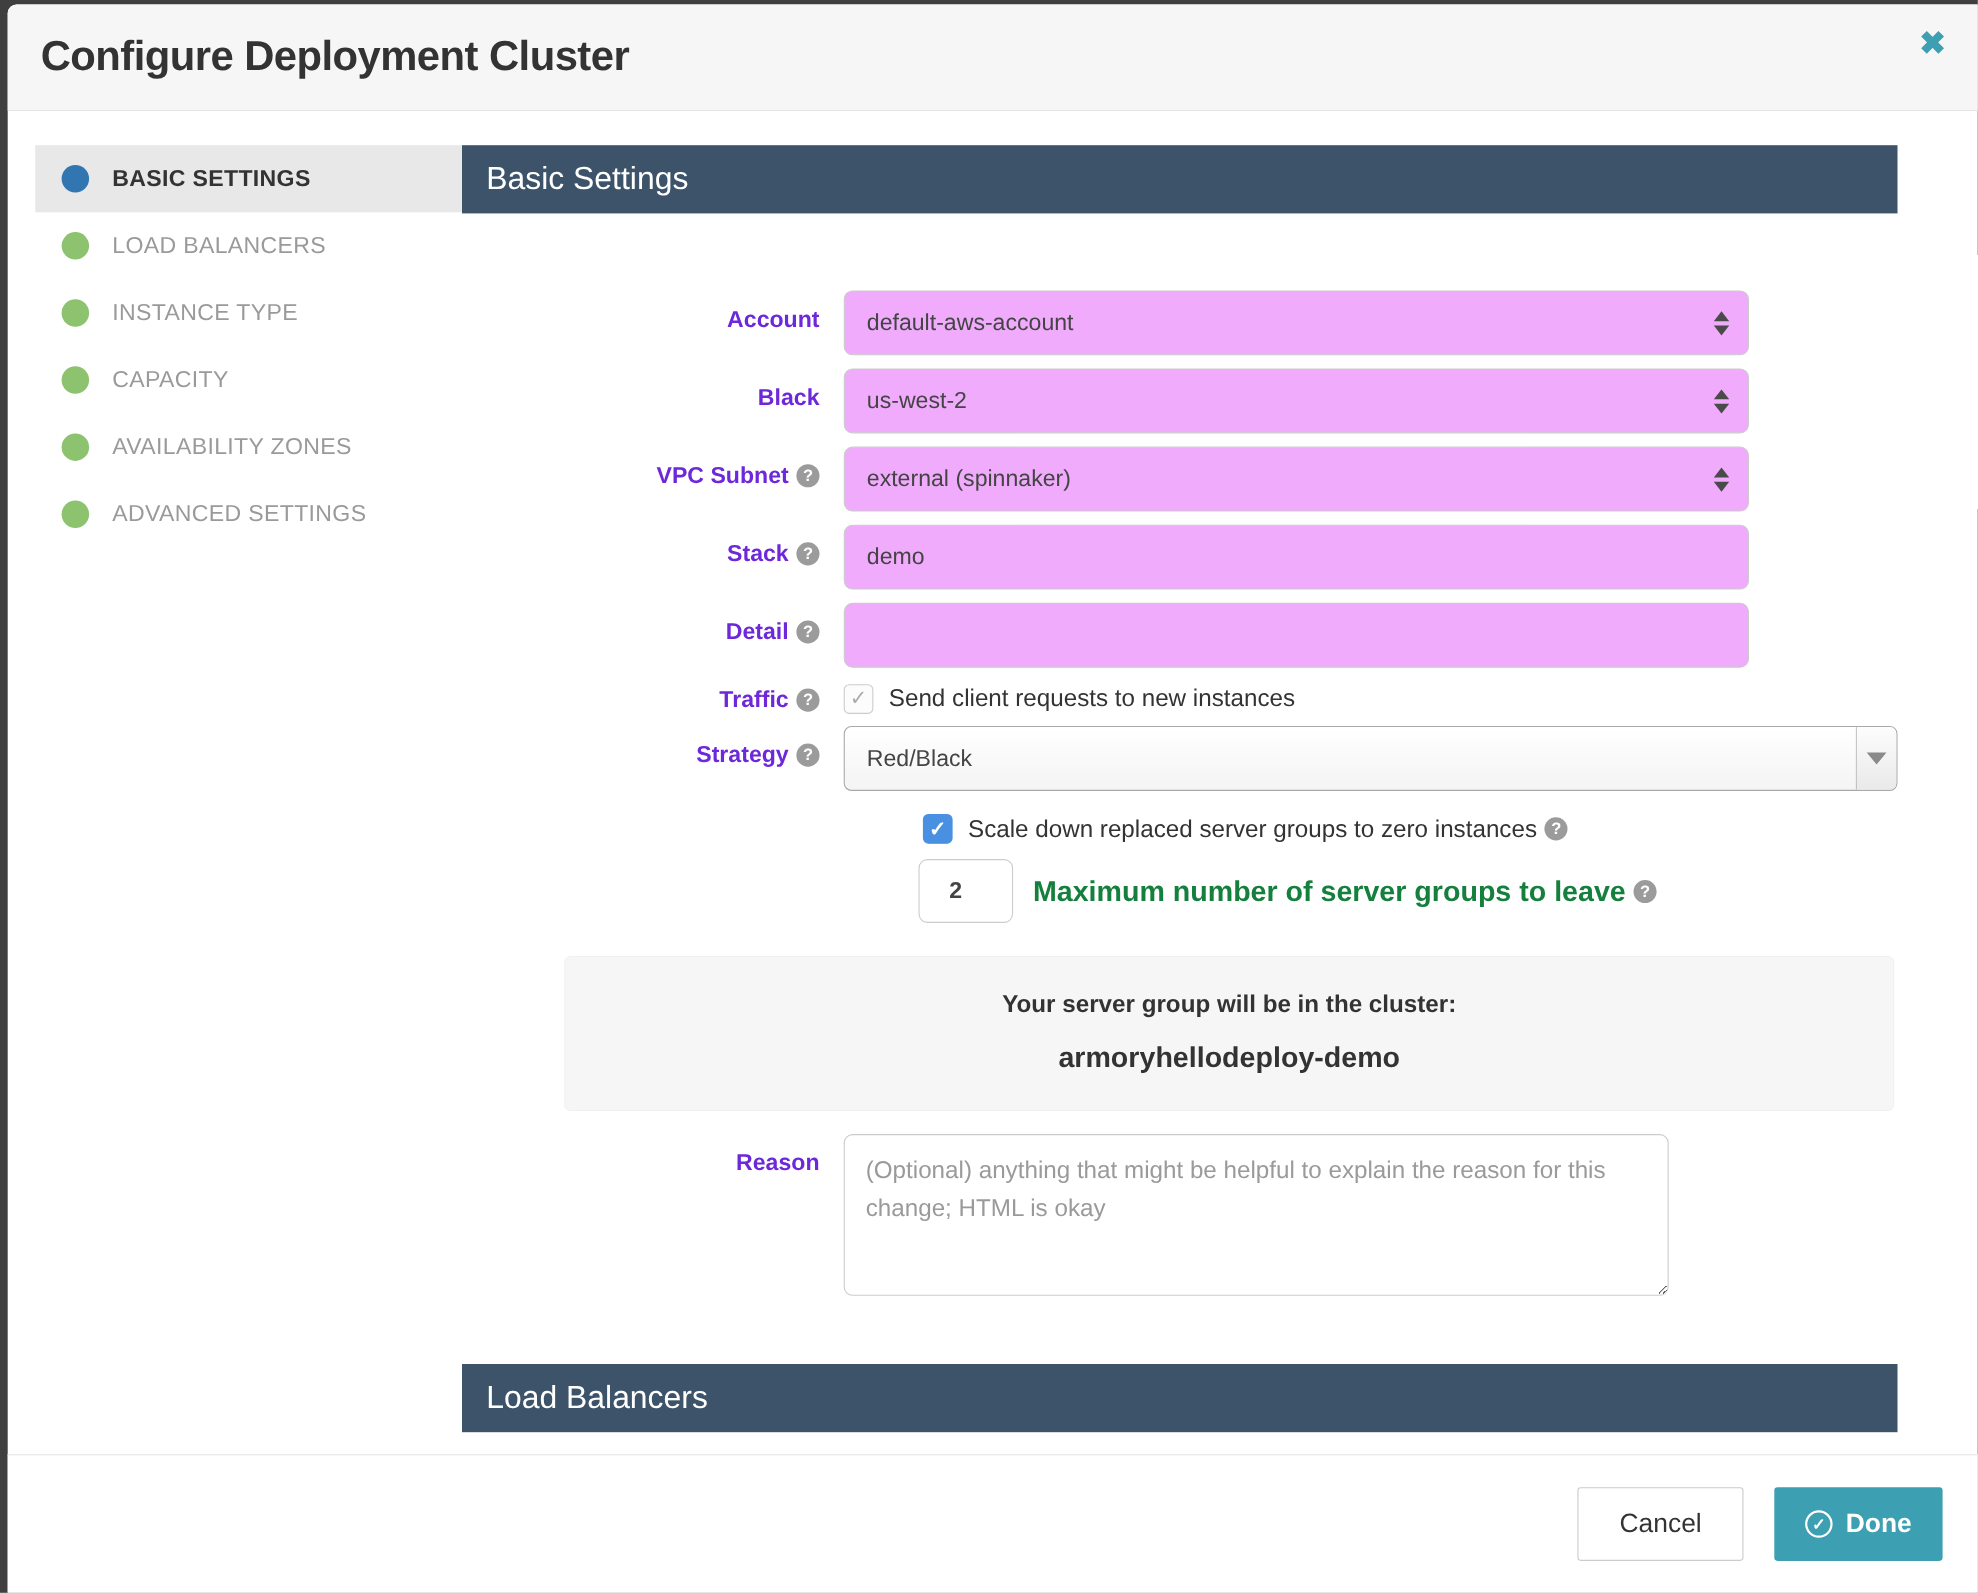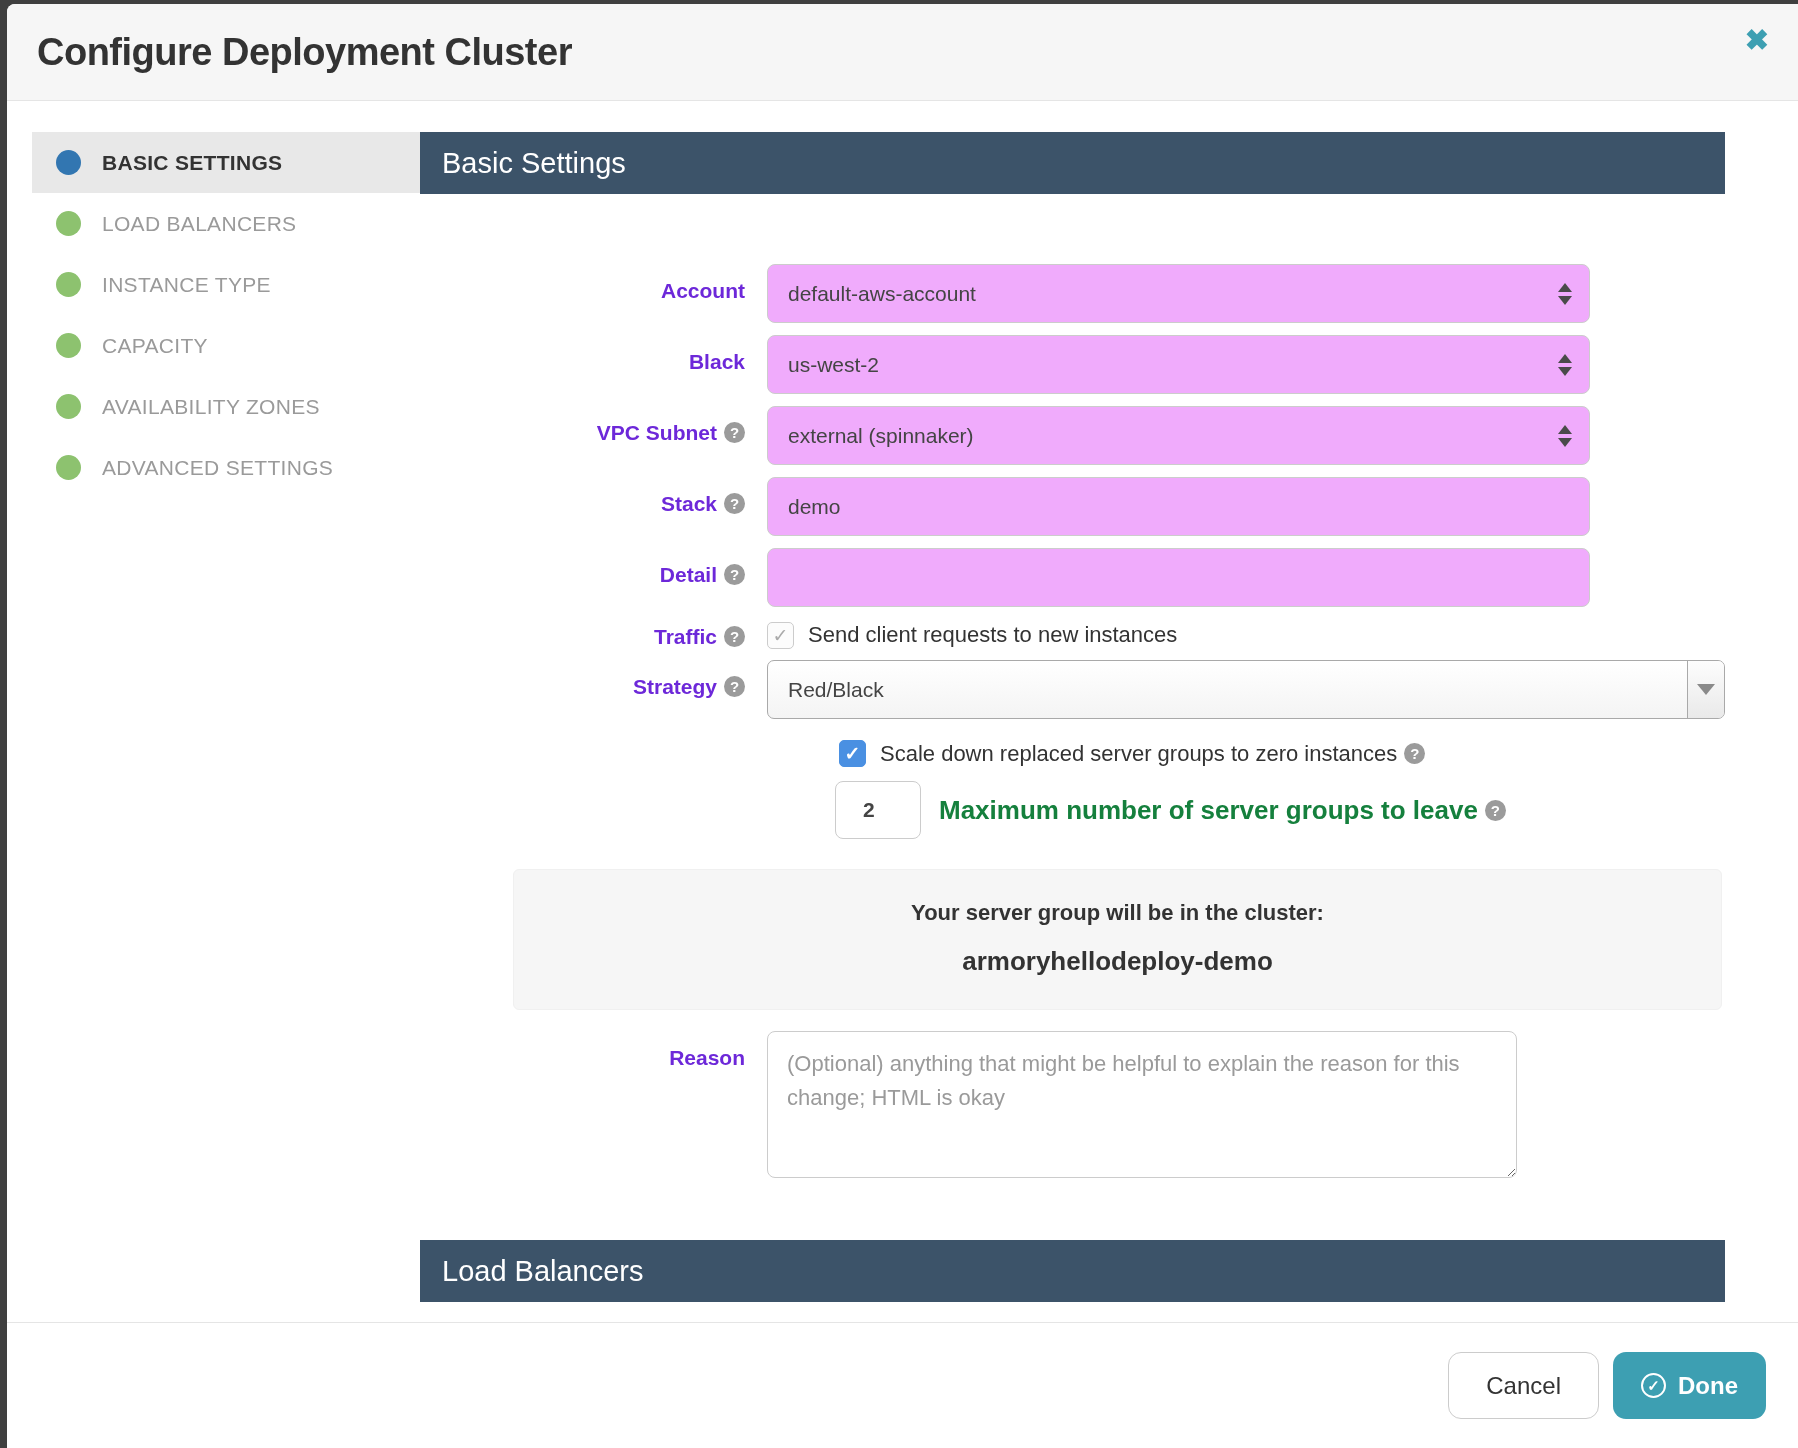--- a/index.html
+++ b/index.html
@@ -121,25 +121,25 @@
     line-height:1.55; resize:vertical; outline:none;
   }
   .reason-ta::placeholder { color:#9a9a9a; opacity:1; }
 
   
   .modal-footer {
     flex:1; border-top:1px solid #e5e5e5; background:#fff;
     display:flex; align-items:center; justify-content:flex-end;
     padding-right:32px;
   }
-  .btn { height:67px; border-radius:13px; font-family:inherit; font-size:24px; cursor:pointer; }
+  .btn { height:67px; border-radius:3px; font-family:inherit; font-size:24px; cursor:pointer; }
   .btn-cancel { background:#fff; border:1px solid #ccc; color:#333; padding:0 37px; margin-right:14px; }
   .btn-done {
     background:var(--accent,#3d9fb2); border:none; color:#fff;
-    padding:0 28px; font-weight:bold; display:inline-flex; align-items:center; gap:12px;
+    padding:0 28px; font-weight:bold; display:inline-flex; align-items:center; gap:12px;margin-left:14px;
   }
   .done-check {
     width:25px; height:25px; border:2px solid #fff; border-radius:50%;
     display:inline-flex; align-items:center; justify-content:center; font-size:15px;
   }
   .done-check::after { content:"✓"; font-weight:bold; }
 </style>
 </head>
 <body>
 

